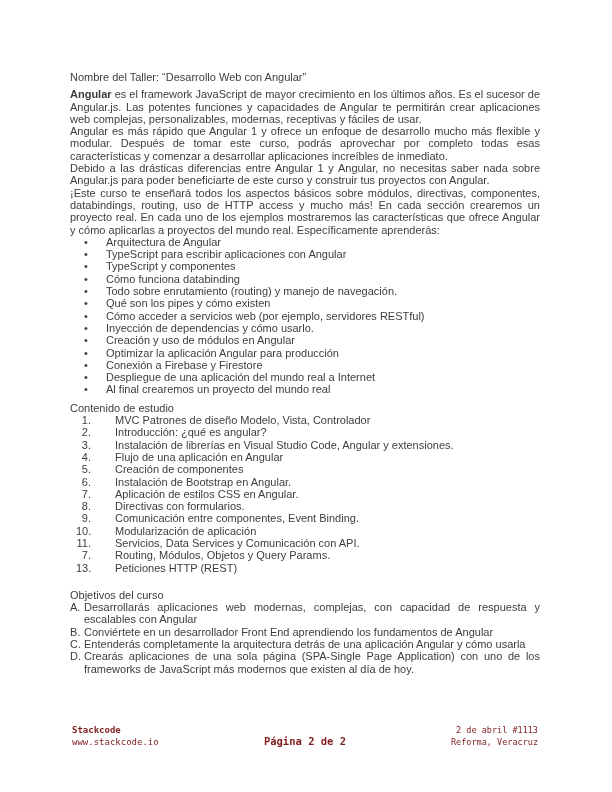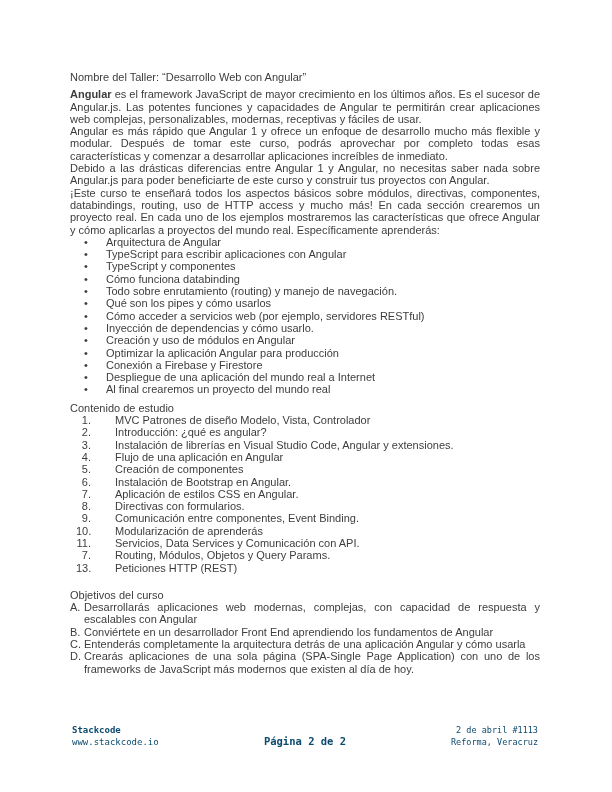--- a/index.html
+++ b/index.html
@@ -41,21 +41,21 @@
 
   .footer {
     position: absolute;
     left: 72px;
     right: 74px;
     top: 724px;
     display: grid;
     grid-template-columns: 1fr auto 1fr;
     align-items: end;
     font-family: "DejaVu Sans Mono", monospace;
-    color: #0c4a6e;
+    color: #7f1d1d;
   }
   .footer-left { font-size: 9px; line-height: 12px; }
   .footer-brand { font-weight: bold; }
   .footer-center { font-size: 10.5px; line-height: 13px; font-weight: bold; text-align: right; }
   .footer-right { font-size: 8.5px; line-height: 12px; text-align: right; }
 </style>
 </head>
 <body>
 
 <div class="page">
@@ -84,21 +84,21 @@
       <div class="bullet-row">
           <span class="bullet-marker">•</span>
           <span class="bullet-text">Cómo funciona databinding</span>
         </div>
       <div class="bullet-row">
           <span class="bullet-marker">•</span>
           <span class="bullet-text">Todo sobre enrutamiento (routing) y manejo de navegación.</span>
         </div>
       <div class="bullet-row">
           <span class="bullet-marker">•</span>
-          <span class="bullet-text">Qué son los pipes y cómo usarlos</span>
+          <span class="bullet-text">Qué son los pipes y cómo existen</span>
         </div>
       <div class="bullet-row">
           <span class="bullet-marker">•</span>
           <span class="bullet-text">Cómo acceder a servicios web (por ejemplo, servidores RESTful)</span>
         </div>
       <div class="bullet-row">
           <span class="bullet-marker">•</span>
           <span class="bullet-text">Inyección de dependencias y cómo usarlo.</span>
         </div>
       <div class="bullet-row">
@@ -156,21 +156,21 @@
       <div class="num-row">
           <span class="num-col">8.</span>
           <span class="num-text">Directivas con formularios.</span>
         </div>
       <div class="num-row">
           <span class="num-col">9.</span>
           <span class="num-text">Comunicación entre componentes, Event Binding.</span>
         </div>
       <div class="num-row">
           <span class="num-col">10.</span>
-          <span class="num-text">Modularización de aprenderás</span>
+          <span class="num-text">Modularización de aplicación</span>
         </div>
       <div class="num-row">
           <span class="num-col">11.</span>
           <span class="num-text">Servicios, Data Services y Comunicación con API.</span>
         </div>
       <div class="num-row">
           <span class="num-col">7.</span>
           <span class="num-text">Routing, Módulos, Objetos y Query Params.</span>
         </div>
       <div class="num-row">

